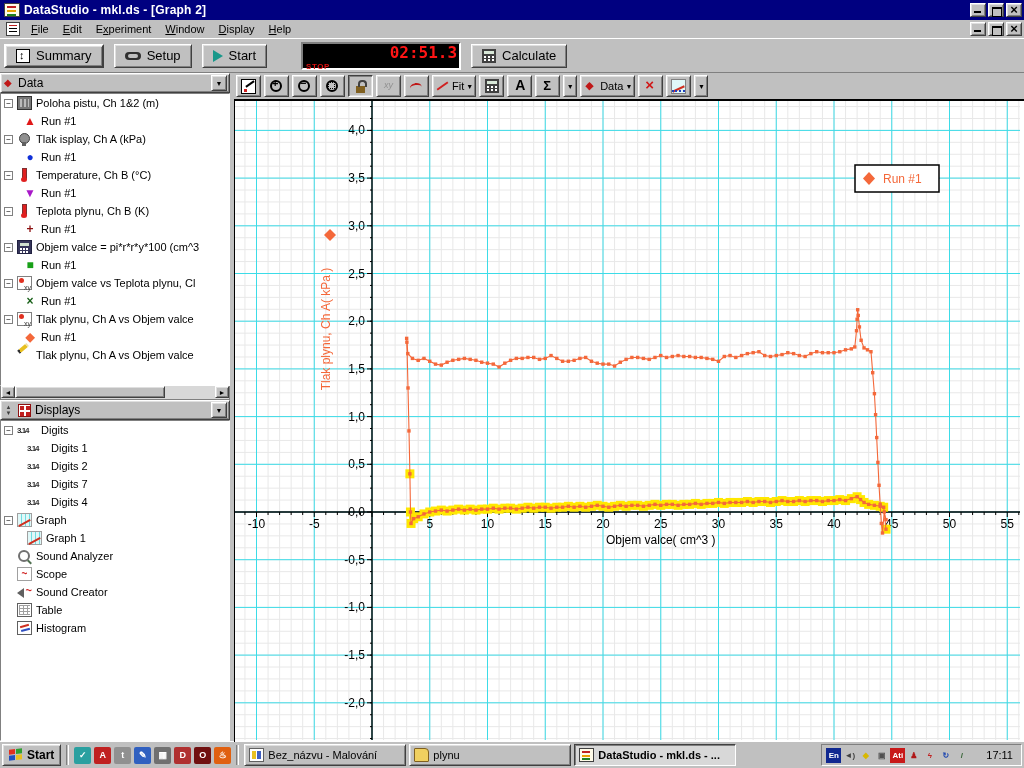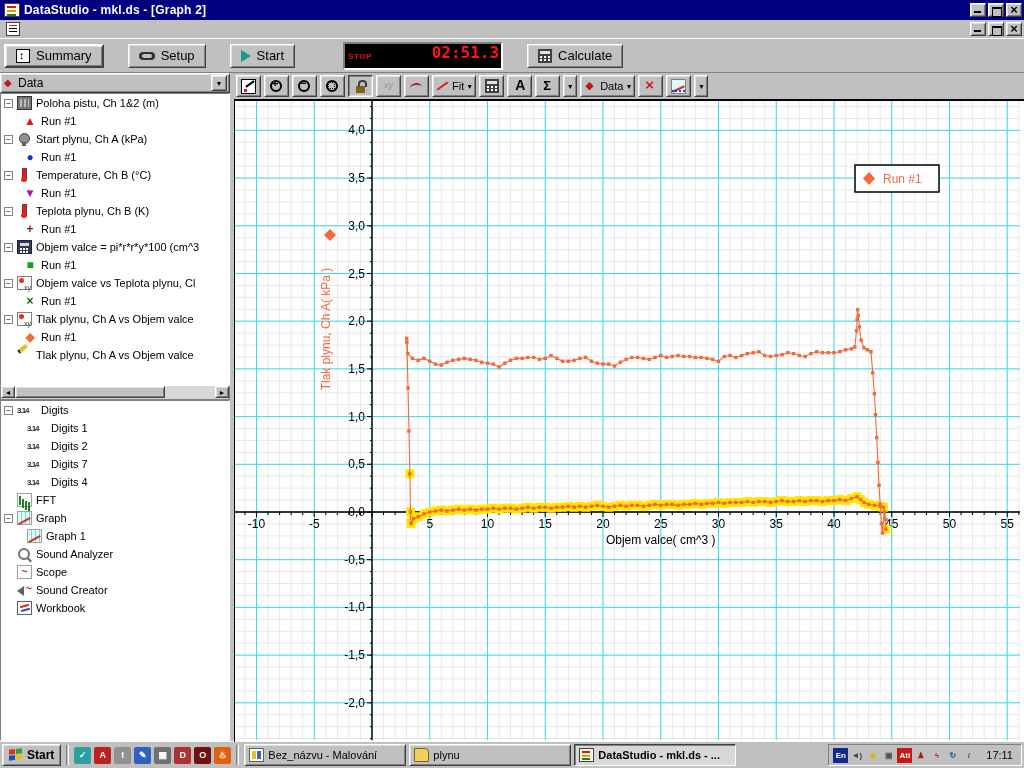--- a/index.html
+++ b/index.html
@@ -23,32 +23,32 @@
   .wbtn.close::after { content:"×"; position:absolute; left:0; right:0; top:-2px; text-align:center; font-size:13px; font-weight:bold; }
 
   
   .menubar { height:19px; display:flex; align-items:center; padding:0 2px; border-bottom:1px solid #fff; }
   .doc-icon { width:14px; height:14px; background:#fff; border:1px solid #404040; margin:0 4px; position:relative; }
   .doc-icon::before { content:""; position:absolute; left:2px; top:2px; width:8px; height:1px; background:#c02020; box-shadow:0 3px 0 #000, 0 6px 0 #000; }
   .menu-item { padding:2px 7px; }
   .menubar .winbtns { margin-left:auto; }
 
   
-  .toolbar { height:34px; display:flex; align-items:center; padding:0 4px; gap:24px; border-bottom:1px solid #808080; }
+  .toolbar { height:34px; display:flex; align-items:center; padding:0 4px; gap:10px; border-bottom:1px solid #808080; }
   .tb-btn { height:24px; display:flex; align-items:center; gap:6px; padding:0 10px; font-size:13px; }
   .ic-summary { width:14px; height:14px; border:1px solid #000; background:#fff; position:relative; }
   .ic-summary::before { content:"↕"; position:absolute; left:2px; top:-1px; font-size:11px; }
   .ic-setup { width:16px; height:8px; background:#303030; border-radius:4px; position:relative; }
   .ic-setup::before { content:""; position:absolute; left:3px; top:2px; width:10px; height:4px; background:#c0c0c0; border-radius:2px; }
   .ic-play { width:0; height:0; border-left:10px solid #18988a; border-top:6px solid transparent; border-bottom:6px solid transparent; }
   .ic-calcu { width:14px; height:14px; background:#404040; position:relative; }
   .ic-calcu::before { content:""; position:absolute; left:2px; top:2px; width:10px; height:3px; background:#d8e8d8; }
   .ic-calcu::after { content:""; position:absolute; left:2px; top:7px; width:2px; height:2px; background:#fff; box-shadow:4px 0 0 #fff, 8px 0 0 #fff, 0 3px 0 #fff, 4px 3px 0 #fff, 8px 3px 0 #fff; }
   .timer { width:160px; height:28px; background:#000; border:2px solid; border-color:#808080 #fff #fff #808080; position:relative; margin-left:24px; }
-  .timer .stop { position:absolute; left:3px; top:8px; color:#e01010; font-size:8px; font-weight:bold; letter-spacing:.5px; }
+  .timer .stop { position:absolute; left:3px; top:18px; color:#e01010; font-size:8px; font-weight:bold; letter-spacing:.5px; }
   .timer .tval { position:absolute; right:2px; top:-1px; color:#ff1515; font-family:"DejaVu Sans Mono", monospace; font-size:16px; font-weight:bold; }
 
   
   .content { display:flex; height:668px; }
   .leftcol { width:234px; display:flex; flex-direction:column; border-right:4px solid #c0c0c0; background:#c0c0c0; }
   .panel-header { height:20px; display:flex; align-items:center; padding:0 2px; gap:4px; flex:none; font-size:12px; }
   .panel-header .dd { margin-left:auto; width:16px; height:16px; display:flex; align-items:center; justify-content:center; font-size:7px; }
   .ic-data-hdr { width:11px; height:13px; position:relative; }
   .ic-data-hdr::before { content:"◆"; color:#c01818; font-size:10px; position:absolute; top:0; left:1px; }
   .ic-disp-hdr { width:13px; height:13px; background:#fff; border:1px solid #901010; position:relative; }
@@ -150,39 +150,47 @@
   .tb-divider { width:3px; height:20px; border-left:1px solid #808080; border-right:1px solid #fff; margin:0 2px; }
   .ql { width:17px; height:17px; border-radius:2px; color:#fff; font-size:9px; font-weight:bold; display:flex; align-items:center; justify-content:center; }
   .taskbtn { height:22px; width:162px; display:flex; align-items:center; gap:4px; padding:0 4px; font-size:11px; overflow:hidden; white-space:nowrap; }
   .taskbtn.active { font-weight:bold; background:#d8d8d8; border-color:#404040 #fff #fff #404040; box-shadow:inset 1px 1px 0 #808080; }
   .ticon { width:15px; height:14px; flex:none; }
   .ticon.paint { background:#fff; border:1px solid #606060; position:relative; }
   .ticon.paint::before { content:""; position:absolute; left:2px; top:2px; width:4px; height:8px; background:#e8c020; box-shadow:5px 0 0 #4060c0; }
   .ticon.folder { background:#f0d060; border:1px solid #806020; border-radius:1px 4px 1px 1px; }
   .ticon.ds { background:#fffbe8; border:1px solid #404040; position:relative; }
   .ticon.ds::before { content:""; position:absolute; left:2px; top:2px; width:8px; height:2px; background:#c02020; box-shadow:0 4px 0 #e8a000, 0 7px 0 #208020; }
-  .tray { margin-left:auto; height:22px; display:flex; align-items:center; gap:4px; padding:0 4px; border:1px solid; border-color:#808080 #fff #fff #808080; }
+  .tray { margin-left:auto; height:22px; display:flex; align-items:center; gap:11px; padding:0 4px; border:1px solid; border-color:#808080 #fff #fff #808080; }
   .trico { width:15px; height:15px; font-size:8px; font-weight:bold; color:#fff; display:flex; align-items:center; justify-content:center; flex:none; }
   .clock { font-size:11px; padding:0 4px 0 6px; }
 </style>
 </head>
 <body>
 
 <div class="titlebar">
   <span class="app-icon"></span>
   <span class="title-text">DataStudio - mkl.ds - [Graph 2]</span>
   <span class="winbtns">
     <span class="wbtn raised min"></span>
     <span class="wbtn raised rest"></span>
     <span class="wbtn raised close"></span>
   </span>
 </div>
 
 <div class="menubar">
   <span class="doc-icon"></span>
+  <span id="menu-items" style="display:flex;">
+      <span class="menu-item"><u>F</u>ile</span>
+      <span class="menu-item"><u>E</u>dit</span>
+      <span class="menu-item">E<u>x</u>periment</span>
+      <span class="menu-item"><u>W</u>indow</span>
+      <span class="menu-item"><u>D</u>isplay</span>
+      <span class="menu-item"><u>H</u>elp</span>
+    </span>
   <span class="winbtns">
     <span class="wbtn raised min"></span>
     <span class="wbtn raised rest"></span>
     <span class="wbtn raised close"></span>
   </span>
 </div>
 
 <div class="toolbar">
   <button class="tb-btn raised" style="border-width:2px;">
     <span class="ic-summary"></span>
@@ -219,21 +227,21 @@
           <span class="ic ic-motion"></span>
           <span class="tlabel">Poloha pistu, Ch 1&amp;2 (m)</span>
         </div>
         <div class="trow" style="padding-left: 22px;">
           <span class="runmark" style="color: rgb(224, 24, 24);">▲</span>
           <span class="tlabel">Run #1</span>
         </div>
         <div class="trow">
           <span class="expander">−</span>
           <span class="ic ic-pressure"></span>
-          <span class="tlabel">Start plynu, Ch A (kPa)</span>
+          <span class="tlabel">Tlak isplay, Ch A (kPa)</span>
         </div>
         <div class="trow" style="padding-left: 22px;">
           <span class="runmark" style="color: rgb(16, 48, 216);">●</span>
           <span class="tlabel">Run #1</span>
         </div>
         <div class="trow">
           <span class="expander">−</span>
           <span class="ic ic-thermo"></span>
           <span class="tlabel">Temperature, Ch B (°C)</span>
         </div>
@@ -282,20 +290,26 @@
           <span class="ic ic-pen"></span>
           <span class="tlabel">Tlak plynu, Ch A vs Objem valce</span>
         </div>
       </div>
     <div class="hscroll">
       <span class="sarrow raised">◄</span>
       <span class="sthumb raised"></span>
       <span class="strack"></span>
       <span class="sarrow raised">►</span>
     </div>
+    <div class="panel-header raised">
+      <span class="split-handle">▲<br>▼</span>
+      <span class="ic-disp-hdr"></span>
+      <span>Displays</span>
+      <span class="dd raised">▼</span>
+    </div>
     <div class="tree" id="displays-tree">
         <div class="trow">
           <span class="expander">−</span>
           <span class="ic-digits-txt">3.14</span>
           <span class="tlabel">Digits</span>
         </div>
         <div class="trow" style="padding-left: 26px;">
           <span class="ic-digits-txt">3.14</span>
           <span class="tlabel">Digits 1</span>
         </div>
@@ -305,25 +319,20 @@
         </div>
         <div class="trow" style="padding-left: 26px;">
           <span class="ic-digits-txt">3.14</span>
           <span class="tlabel">Digits 7</span>
         </div>
         <div class="trow" style="padding-left: 26px;">
           <span class="ic-digits-txt">3.14</span>
           <span class="tlabel">Digits 4</span>
         </div>
         <div class="trow">
-          <span class="noexp"></span>
-          <span class="ic ic-fft"></span>
-          <span class="tlabel">FFT</span>
-        </div>
-        <div class="trow">
           <span class="expander">−</span>
           <span class="ic ic-graph"></span>
           <span class="tlabel">Graph</span>
         </div>
         <div class="trow" style="padding-left: 26px;">
           <span class="ic ic-graph"></span>
           <span class="tlabel">Graph 1</span>
         </div>
         <div class="trow">
           <span class="noexp"></span>
@@ -335,22 +344,27 @@
           <span class="ic ic-scope"></span>
           <span class="tlabel">Scope</span>
         </div>
         <div class="trow">
           <span class="noexp"></span>
           <span class="ic ic-sndcr"></span>
           <span class="tlabel">Sound Creator</span>
         </div>
         <div class="trow">
           <span class="noexp"></span>
+          <span class="ic ic-table"></span>
+          <span class="tlabel">Table</span>
+        </div>
+        <div class="trow">
+          <span class="noexp"></span>
           <span class="ic ic-workbk"></span>
-          <span class="tlabel">Workbook</span>
+          <span class="tlabel">Histogram</span>
         </div>
       </div>
   </div>
 
   <div class="graphcol">
     <div class="gtoolbar" id="graph-toolbar">
         <button class="gbtn raised">
           <span class="tbi tbi-scale"></span>
         </button>
         <button class="gbtn raised">

